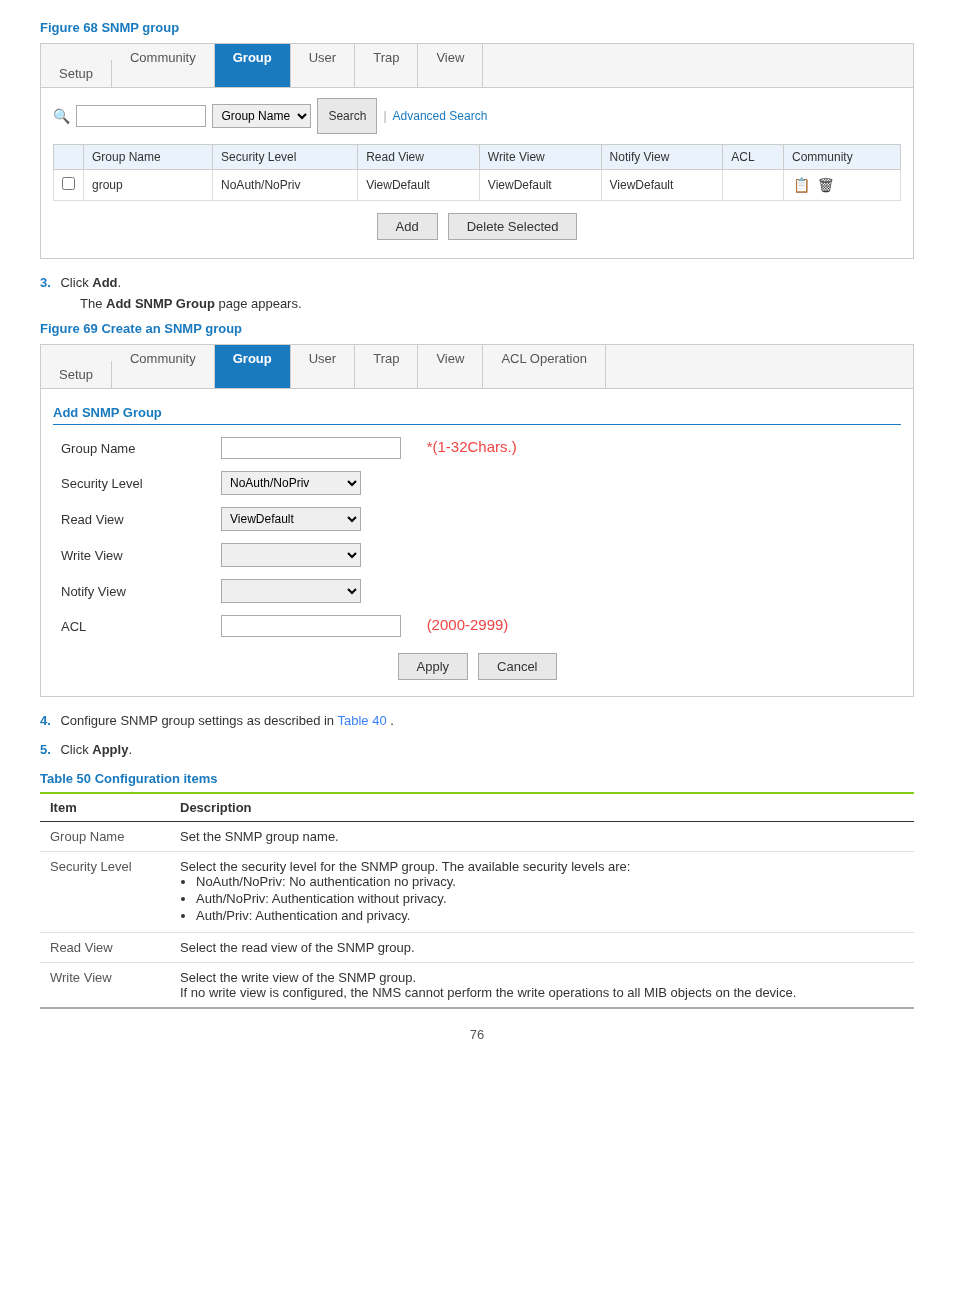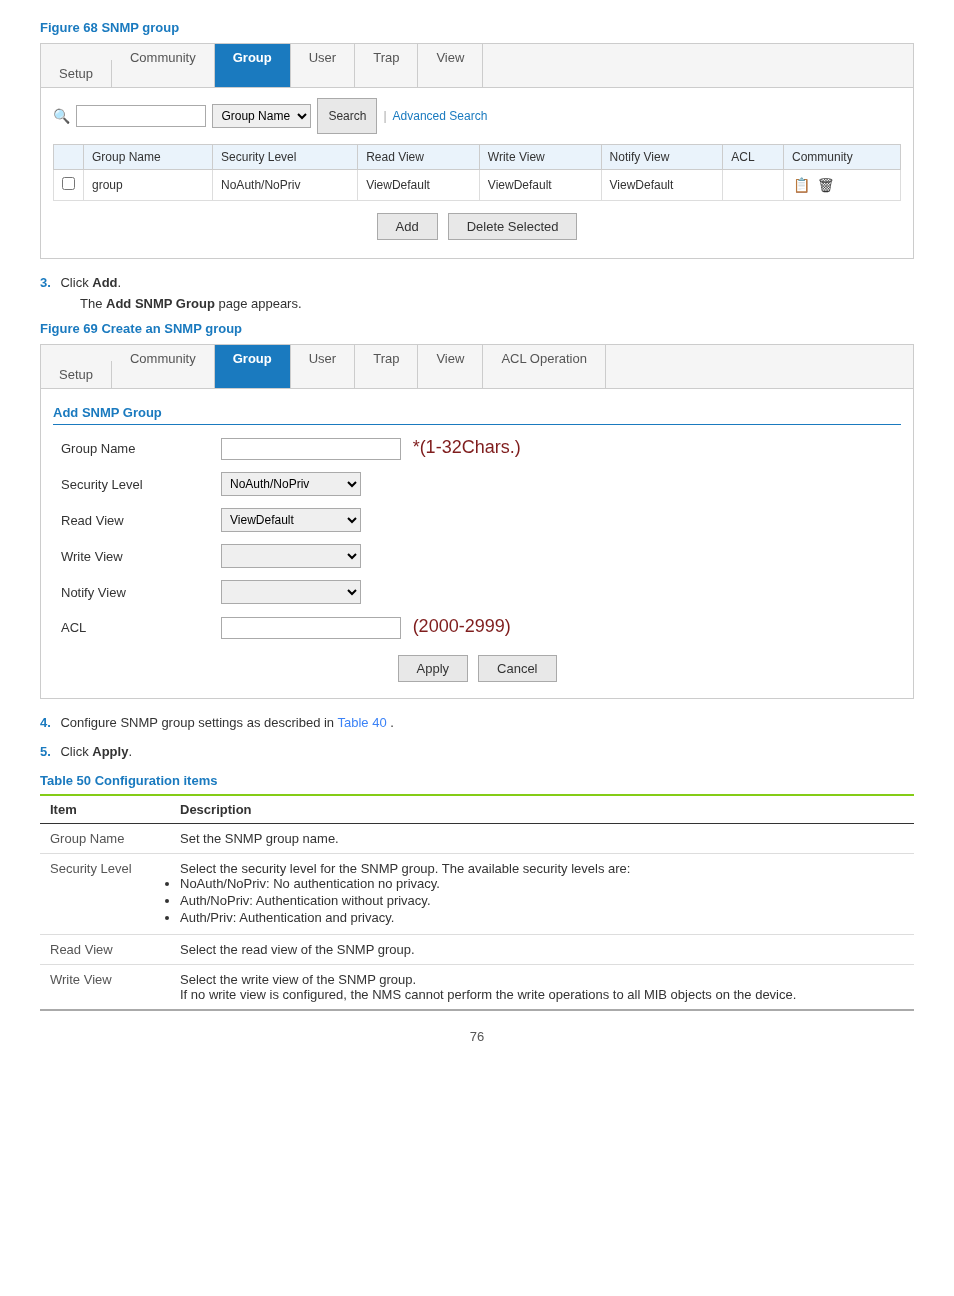--- a/index.html
+++ b/index.html
@@ -156,21 +156,21 @@
       padding: 3px 6px;
       font-size: 12px;
       width: 180px;
     }
     .form-table select {
       border: 1px solid #aaa;
       padding: 3px 4px;
       font-size: 12px;
       min-width: 140px;
     }
-    .hint-text { color: #7f1d1d; font-size: 18px; margin-left: 8px; }
+    .hint-text { color: #ef4444; font-size: 15px; margin-left: 22px; }
     .required-note {
       font-size: 12px;
       color: #555;
       padding: 6px 8px;
       border-top: 1px solid #ccc;
     }
     .form-bottom-buttons {
       display: flex;
       justify-content: center;
       gap: 10px;
@@ -197,21 +197,21 @@
       border-bottom: 1px solid #333;
       font-weight: bold;
     }
     .config-table td {
       padding: 7px 10px;
       border-bottom: 1px solid #ddd;
       vertical-align: top;
     }
     .config-table tr:last-child td { border-bottom: 2px solid #aaa; }
     .config-table td:first-child { width: 130px; color: #555; }
-    ul.desc-list { }
+    ul.desc-list { margin-left: 16px; }
     ul.desc-list li { margin-bottom: 2px; }
 
     
     .page-num {
       text-align: center;
       margin-top: 18px;
       font-size: 13px;
       color: #555;
     }
 

